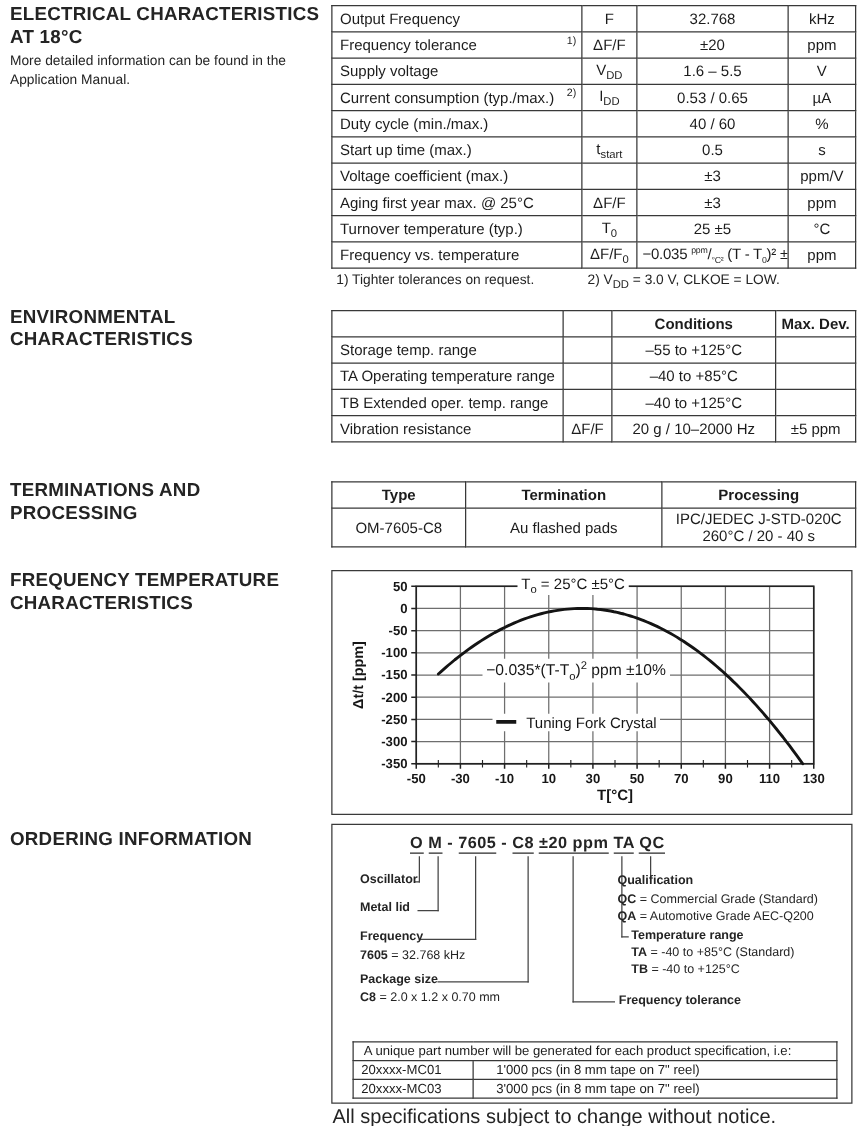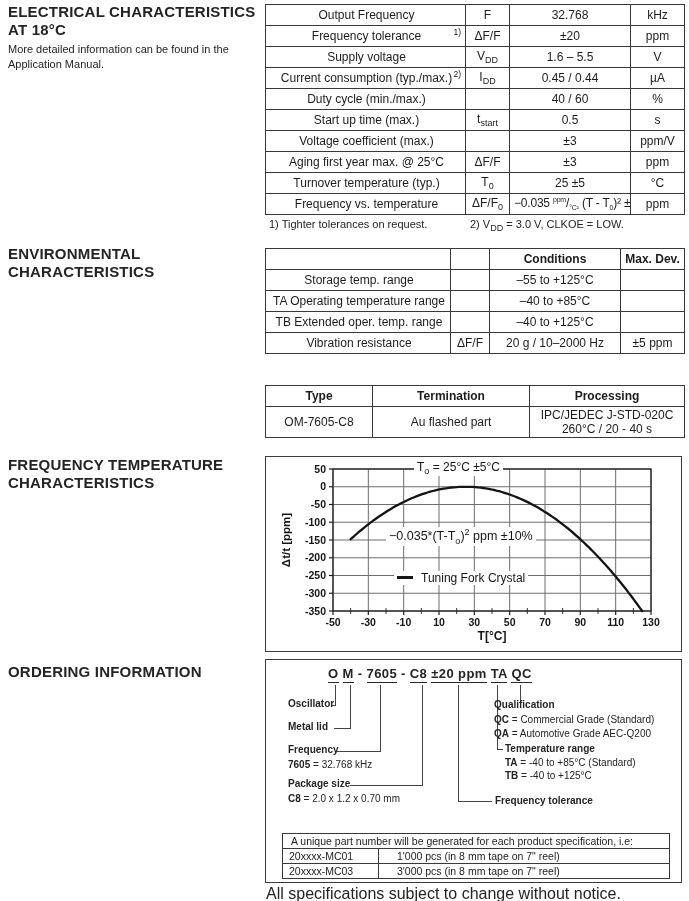--- a/index.html
+++ b/index.html
@@ -4,21 +4,21 @@
 <style>
   html,body{margin:0;padding:0;background:#fff;}
   #page{position:relative;width:689px;height:901px;background:#ffffff;
         font-family:"Liberation Sans",sans-serif;color:#1c1c1c;overflow:hidden;}
   .sec-head{position:absolute;left:8px;font-weight:bold;font-size:15px;line-height:18px;
             color:#242424;letter-spacing:.2px;}
   .intro{position:absolute;left:8px;font-size:11px;line-height:14.5px;color:#242424;}
   table.dt{position:absolute;border-collapse:collapse;table-layout:fixed;background:#fff;}
   table.dt td{border:1px solid #383838;font-size:12px;color:#1c1c1c;padding:0 4px;height:20px;
               overflow:hidden;white-space:nowrap;}
-  table.dt td.left{text-align:center;padding-left:6px;position:relative;}
+  table.dt td.left{text-align:left;padding-left:6px;position:relative;}
   table.dt td.ctr{text-align:center;}
   table.dt td.hdr{font-weight:bold;text-align:center;}
   .fnmark{position:absolute;right:4px;top:1px;font-size:8.5px;}
   .smallval{font-size:9.5px;letter-spacing:-0.2px;}
   .smallval sup,.smallval sub{font-size:7px;}
   sub{font-size:9px;} sup{font-size:9px;}
   .footnote{position:absolute;font-size:11px;color:#242424;}
   
   #chart-box{position:absolute;left:265px;top:456px;width:417px;height:196px;
              border:1px solid #3a3a3a;box-sizing:border-box;background:#fff;}
@@ -49,20 +49,24 @@
     <span>AT 18°C</span>
   </div>
   <div class="intro" style="top:42px;width:250px;">
     <span>More detailed information can be found in the</span><br>
     <span>Application Manual.</span>
   </div>
   <div class="sec-head" style="top:245px;width:250px;">
     <span>ENVIRONMENTAL</span><br>
     <span>CHARACTERISTICS</span>
   </div>
+  <div class="sec-head" style="top:384px;width:250px;">
+    <span>TERMINATIONS AND</span><br>
+    <span>PROCESSING</span>
+  </div>
   <div class="sec-head" style="top:456px;width:250px;">
     <span>FREQUENCY TEMPERATURE</span><br>
     <span>CHARACTERISTICS</span>
   </div>
   <div class="sec-head" style="top:663px;width:250px;">
     <span>ORDERING INFORMATION</span>
   </div>
 
   <table class="dt" id="elec-table" style="left:265px;top:4px;width:419px;">
     <colgroup>
@@ -86,21 +90,21 @@
         </tr>
         <tr>
           <td class="left">Supply voltage</td>
           <td class="ctr">V<sub>DD</sub></td>
           <td class="ctr">1.6 – 5.5</td>
           <td class="ctr">V</td>
         </tr>
         <tr>
           <td class="left">Current consumption (typ./max.)<span class="fnmark">2)</span></td>
           <td class="ctr">I<sub>DD</sub></td>
-          <td class="ctr">0.45 / 0.44</td>
+          <td class="ctr">0.53 / 0.65</td>
           <td class="ctr">µA</td>
         </tr>
         <tr>
           <td class="left">Duty cycle (min./max.)</td>
           <td class="ctr"></td>
           <td class="ctr">40 / 60</td>
           <td class="ctr">%</td>
         </tr>
         <tr>
           <td class="left">Start up time (max.)</td>
@@ -185,21 +189,21 @@
         <col style="width:155px">
       </colgroup>
     <tbody>
         <tr>
           <td class="hdr">Type</td>
           <td class="hdr">Termination</td>
           <td class="hdr">Processing</td>
         </tr>
         <tr>
           <td class="ctr" style="height: 30px; white-space: normal; line-height: 14px;">OM-7605-C8</td>
-          <td class="ctr" style="height: 30px; white-space: normal; line-height: 14px;">Au flashed part</td>
+          <td class="ctr" style="height: 30px; white-space: normal; line-height: 14px;">Au flashed pads</td>
           <td class="ctr" style="height: 30px; white-space: normal; line-height: 14px;">IPC/JEDEC J-STD-020C<br>260°C / 20 - 40 s</td>
         </tr>
       </tbody>
   </table>
 
   <div id="chart-box">
     <svg id="chart-svg" width="415" height="194" viewBox="0 0 415 194">
         <line x1="67" y1="12" x2="67" y2="154" stroke="#6e6e6e" stroke-width="1"></line>
         <line x1="102.33333333333333" y1="12" x2="102.33333333333333" y2="154" stroke="#6e6e6e" stroke-width="1"></line>
         <line x1="137.66666666666666" y1="12" x2="137.66666666666666" y2="154" stroke="#6e6e6e" stroke-width="1"></line>

